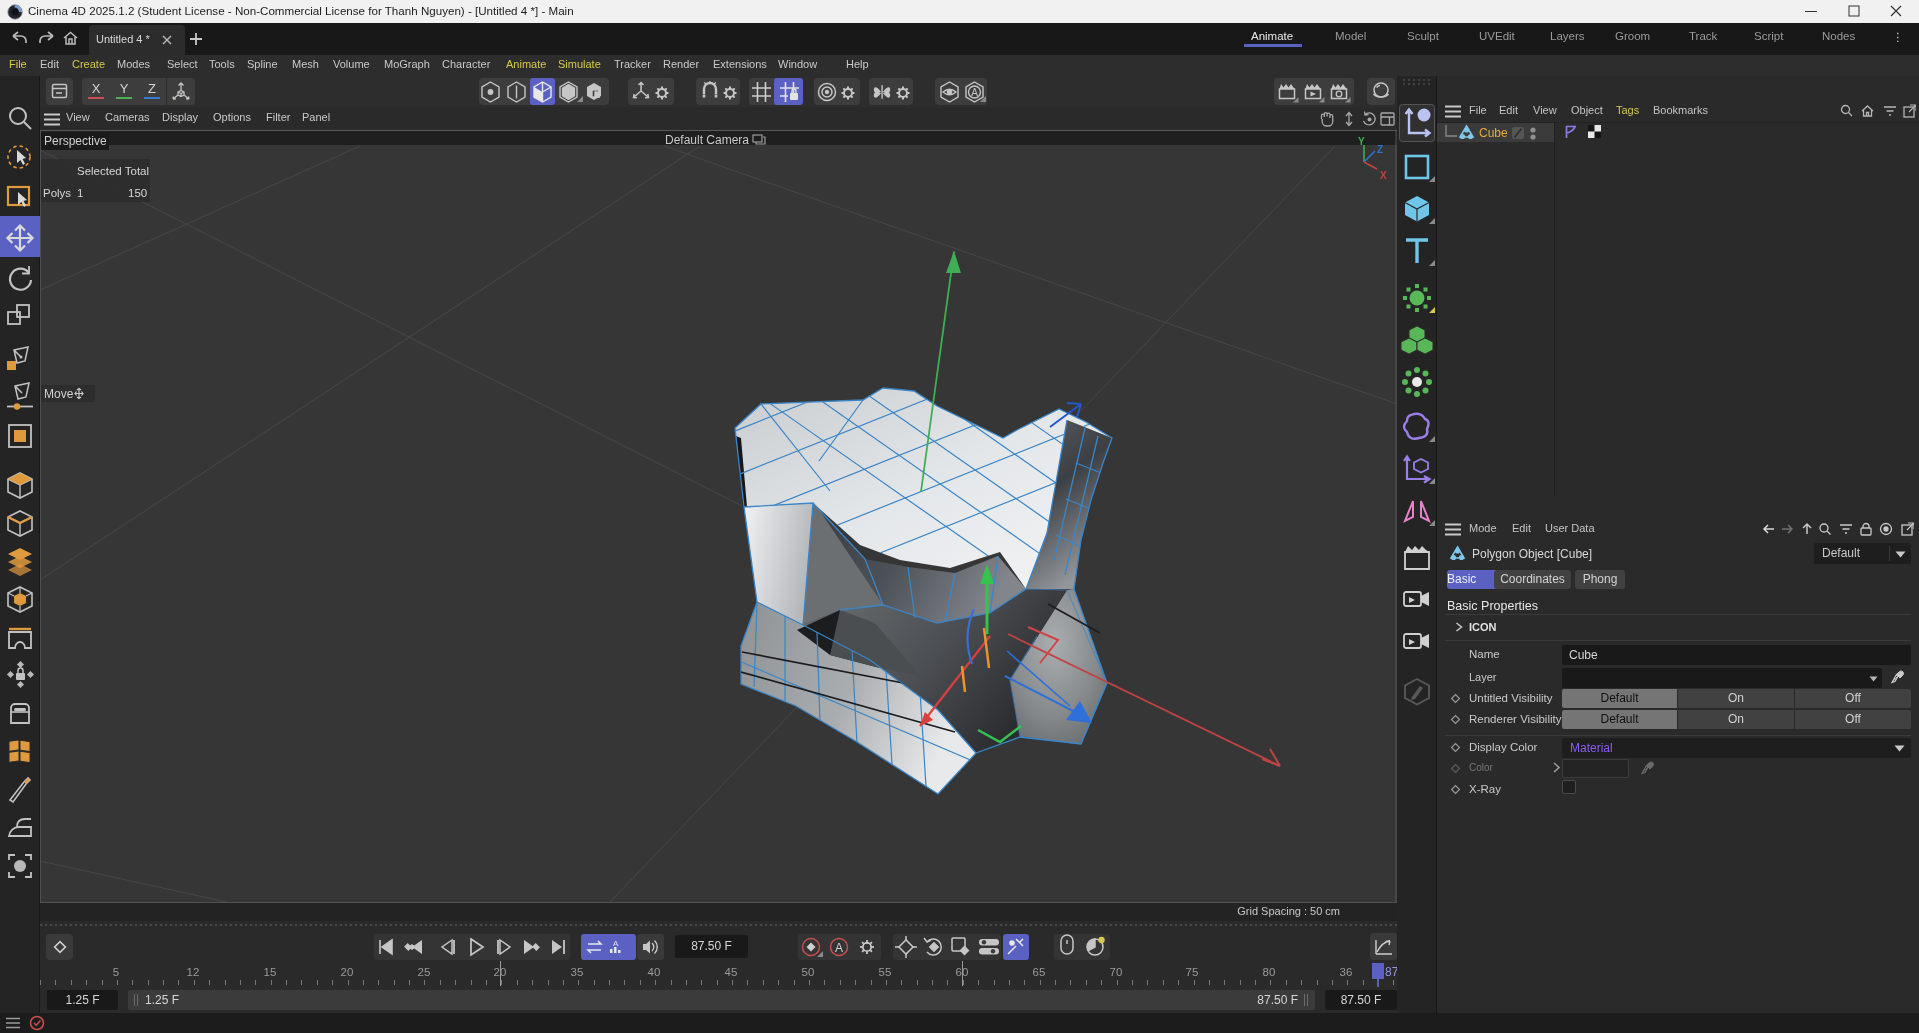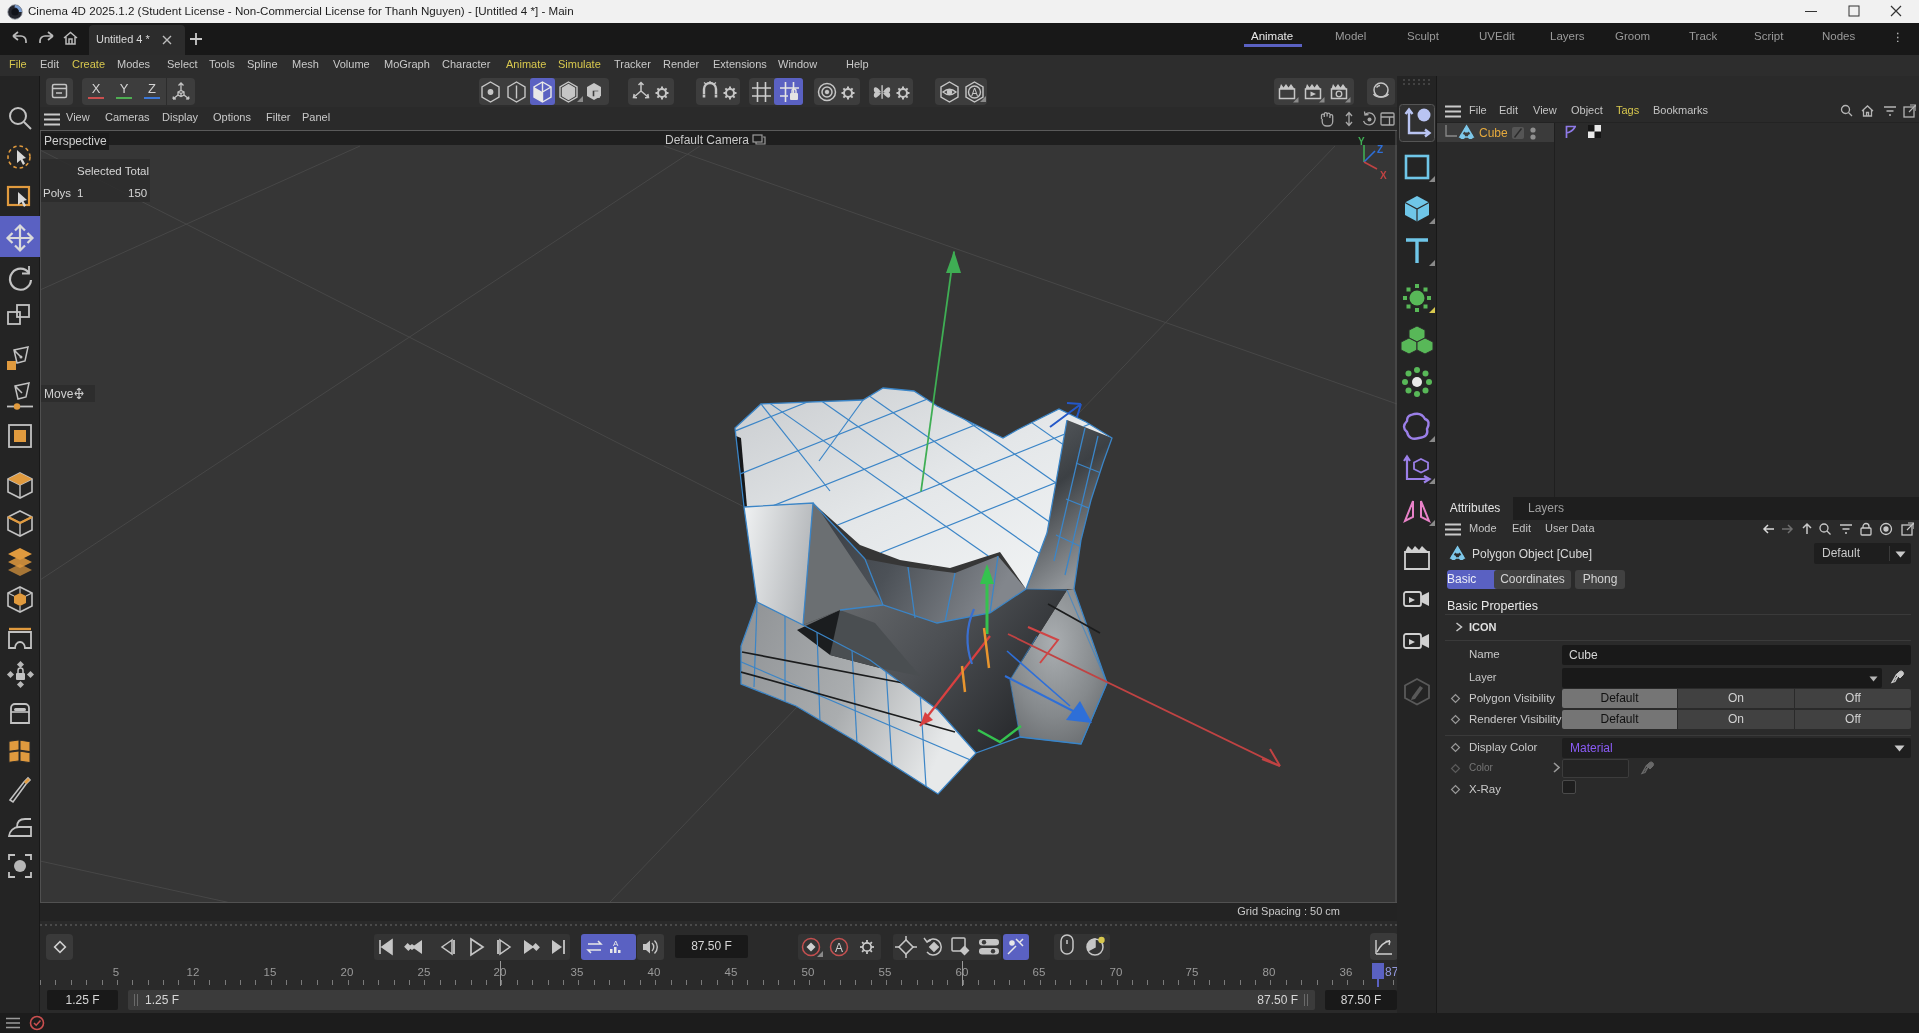--- a/index.html
+++ b/index.html
@@ -986,24 +986,20 @@
         <rect x="0" y="1" width="6.5" height="6.5" fill="#141414"></rect>
         <rect x="6.5" y="7.5" width="6.5" height="6.5" fill="#141414"></rect>
       </g>
   </svg>
 
   <div class="abs" style="left:117px;top:47px;width:1px;height:374px;background:#1f1f1f"></div>
   <div class="abs" style="left:0;top:46px;width:482px;height:1px;background:#232323"></div>
 </div>
 
 <div id="attrpanel">
-  <div class="panel-tabrow">
-    <div class="ptab active" style="left:0;width:76px">Attributes</div>
-    <div class="ptab" style="left:76px;width:66px">Layers</div>
-  </div>
 
   <svg class="abs" style="left:7px;top:26px" width="18" height="13" viewBox="0 0 18 13">
       <path d="M1 1.5 H17 M1 6.5 H17 M1 11.5 H17" stroke="#c9c9c9" stroke-width="1.8"></path>
     </svg>
   <span class="pmenu" style="left:32px;top:25px">Mode</span>
   <span class="pmenu" style="left:75px;top:25px">Edit</span>
   <span class="pmenu" style="left:108px;top:25px">User Data</span>
   <svg class="abs" style="left:325px;top:25px" width="152" height="14" viewBox="0 0 152 14">
     <g stroke="#d9d9d9" stroke-width="1.5" fill="none">
         <path d="M12 7 H2 M6 3 L2 7 L6 11"></path>
@@ -1072,21 +1068,21 @@
       <path d="M0.5 0.5 L8.5 0.5 L4.5 5.5 Z" fill="#b5b5b5"></path>
     </svg>
   <svg class="abs" style="left:453px;top:172px" width="15" height="16" viewBox="0 0 15 16">
       <path d="M2 13.5 L8 7 M9.5 2.5 a2.5 2.5 0 0 1 3.5 3.5 L10 9 L6.5 5.5 Z" fill="#c9c9c9" stroke="#c9c9c9" stroke-width="1" fill-rule="evenodd"></path>
       <path d="M2 13.5 L5 12.5 L8 7 L6.5 5.5 Z" fill="none" stroke="#c9c9c9" stroke-width="1.2"></path>
     </svg>
 
   <svg class="abs" style="left:13px;top:196px" width="11" height="11" viewBox="0 0 11 11">
       <rect x="2.7" y="2.7" width="5.6" height="5.6" fill="none" stroke="#9a9a9a" stroke-width="1.2" transform="rotate(45 5.5 5.5)"></rect>
     </svg>
-  <span class="abs" style="left:32px;top:195px;font-size:11.5px;color:#c9c9c9">Polygon Visibility</span>
+  <span class="abs" style="left:32px;top:195px;font-size:11.5px;color:#c9c9c9">Untitled Visibility</span>
   <div class="abs" style="left:125px;top:192px;width:115px;height:19px;background:#757575;border-radius:2px 0 0 2px;color:#111;font-size:12px;text-align:center;line-height:19px">Default</div>
   <div class="abs" style="left:241px;top:192px;width:116px;height:19px;background:#414141;color:#d2d2d2;font-size:12px;text-align:center;line-height:19px">On</div>
   <div class="abs" style="left:358px;top:192px;width:116px;height:19px;background:#414141;border-radius:0 2px 2px 0;color:#d2d2d2;font-size:12px;text-align:center;line-height:19px">Off</div>
 
   <svg class="abs" style="left:13px;top:217px" width="11" height="11" viewBox="0 0 11 11">
       <rect x="2.7" y="2.7" width="5.6" height="5.6" fill="none" stroke="#9a9a9a" stroke-width="1.2" transform="rotate(45 5.5 5.5)"></rect>
     </svg>
   <span class="abs" style="left:32px;top:216px;font-size:11.5px;color:#c9c9c9">Renderer Visibility</span>
   <div class="abs" style="left:125px;top:213px;width:115px;height:19px;background:#757575;border-radius:2px 0 0 2px;color:#111;font-size:12px;text-align:center;line-height:19px">Default</div>
   <div class="abs" style="left:241px;top:213px;width:116px;height:19px;background:#414141;color:#d2d2d2;font-size:12px;text-align:center;line-height:19px">On</div>

